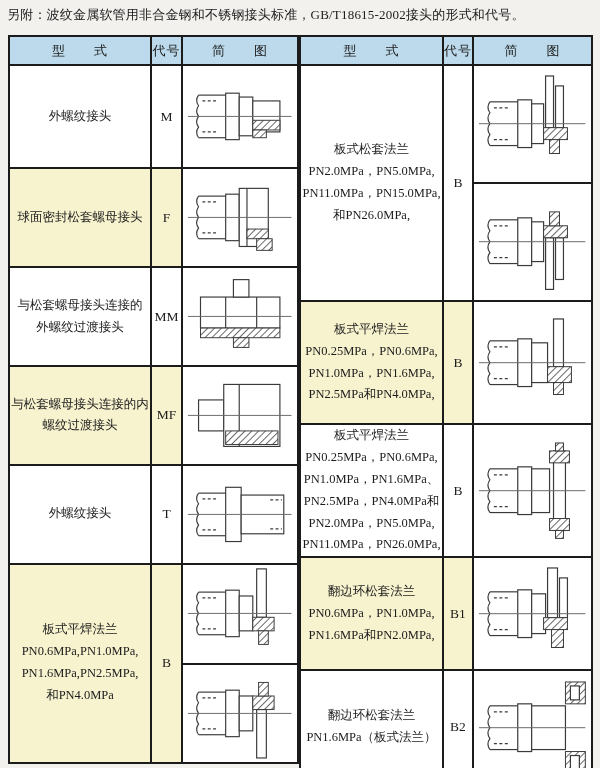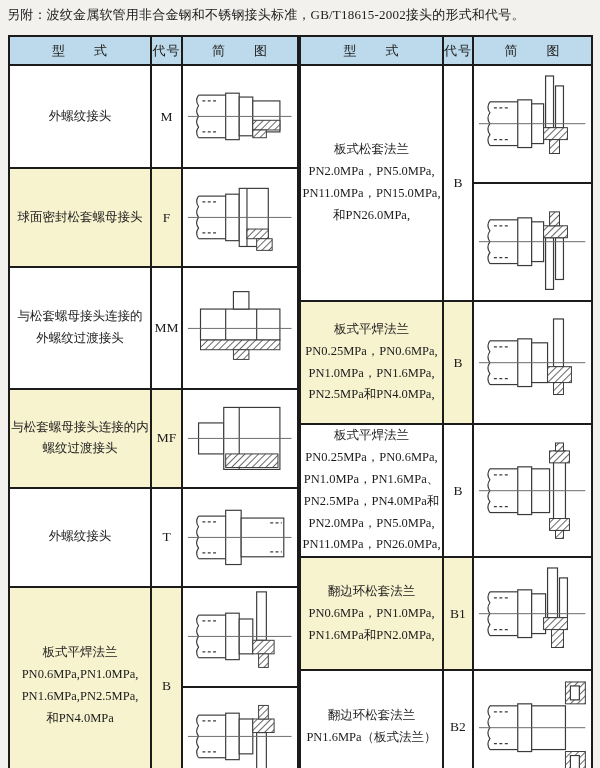--- a/index.html
+++ b/index.html
@@ -108,21 +108,21 @@
               <rect x="42" y="26" width="14" height="48" fill="#fff" stroke="#3a3a3a" stroke-width="1.2"></rect>
               <rect x="56" y="20" width="30" height="60" fill="#fff" stroke="#3a3a3a" stroke-width="1.2"></rect>
               <line x1="64" y1="20" x2="64" y2="80" stroke="#3a3a3a" stroke-width="1.2"></line>
               <rect x="64" y="62" width="22" height="10" fill="url(#hp1)" stroke="#3a3a3a" stroke-width="1"></rect>
               <rect x="74" y="72" width="16" height="12" fill="url(#hp1)" stroke="#3a3a3a" stroke-width="1"></rect>
               <line x1="3" y1="50" x2="110" y2="50" stroke="#6a6a6a" stroke-width="1"></line>
             </svg>
           </div>
         </td>
   </tr>
-  <tr style="height:122px">
+  <tr style="height:99px">
     <td class="type">与松套螺母接头连接的
 外螺纹过渡接头</td>
     <td class="code">MM</td>
     <td class="dia">
           <div class="dwrap">
             <svg viewBox="0 0 113 100" preserveAspectRatio="xMidYMid meet">
               <defs>
                 <pattern id="hp2" patternUnits="userSpaceOnUse" width="5" height="5" patternTransform="rotate(45)">
                   <rect width="5" height="5" fill="#fff"></rect>
                   <line x1="0" y1="0" x2="0" y2="5" stroke="#4a4a4a" stroke-width="1.7"></line>

